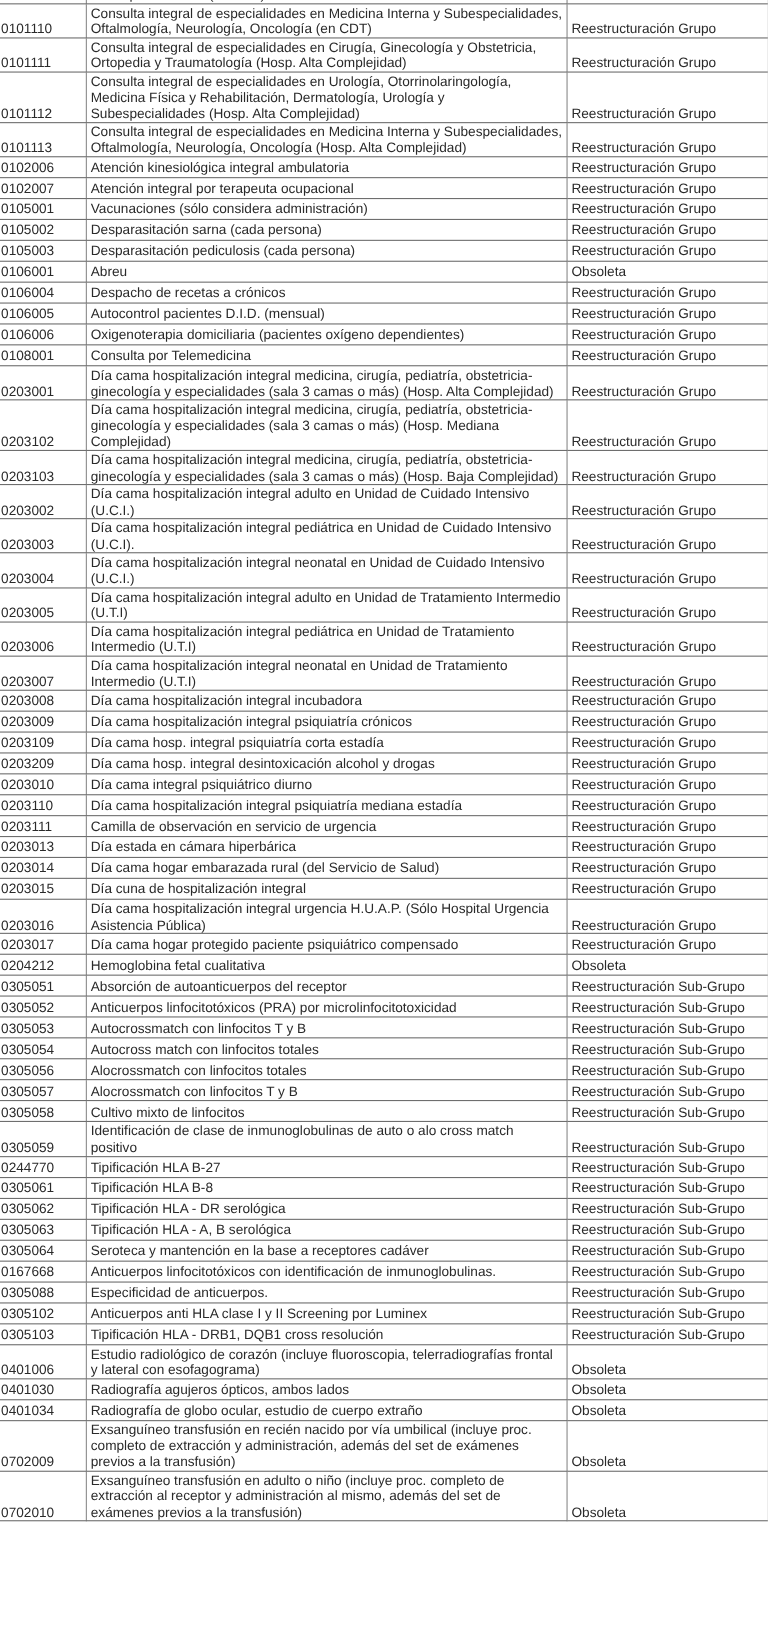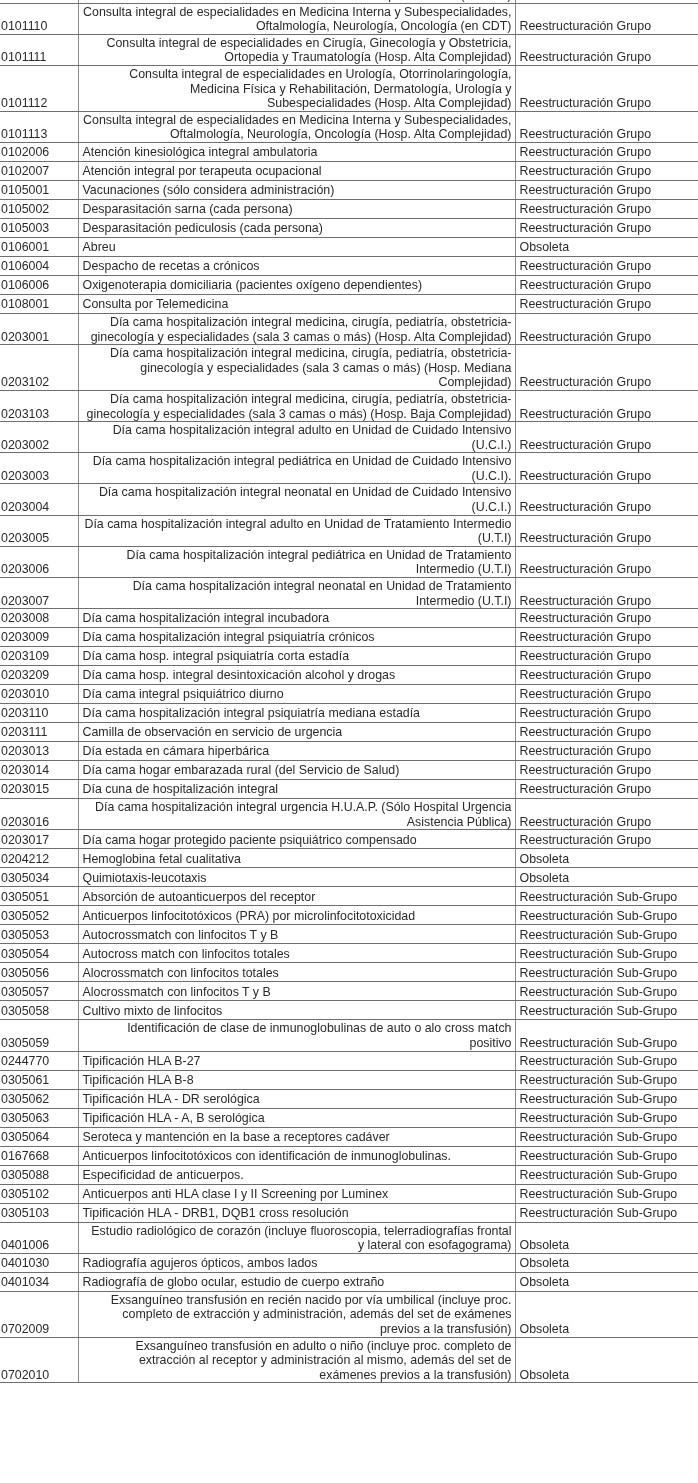--- a/index.html
+++ b/index.html
@@ -21,21 +21,21 @@
     border-bottom: 1px solid #6e6e6e;
     border-left: 1px solid #8a8a8a;
     border-right: 1px solid #8a8a8a;
     padding: 1px 3px 0 4px;
     line-height: 14.6px;
     vertical-align: bottom;
     white-space: normal;
   }
   td:first-child { border-left: none; padding-left: 1px; }
   td:last-child { border-right: 1px solid #8a8a8a; }
-  td.desc { vertical-align: top; text-align: right; }
+  td.desc { vertical-align: top; }
   tr.single td { height: 17px; vertical-align: middle; }
   tr.partial td { height: 12px; }
 </style>
 </head>
 <body>
 
 <div class="wrap">
   <table>
     <colgroup>
       <col class="c-code">
@@ -97,20 +97,25 @@
           <td>0106001</td>
           <td>Abreu</td>
           <td>Obsoleta</td>
         </tr>
         <tr class="single">
           <td>0106004</td>
           <td>Despacho de recetas a crónicos</td>
           <td>Reestructuración Grupo</td>
         </tr>
         <tr class="single">
+          <td>0106005</td>
+          <td>Autocontrol pacientes D.I.D. (mensual)</td>
+          <td>Reestructuración Grupo</td>
+        </tr>
+        <tr class="single">
           <td>0106006</td>
           <td>Oxigenoterapia domiciliaria (pacientes oxígeno dependientes)</td>
           <td>Reestructuración Grupo</td>
         </tr>
         <tr class="single">
           <td>0108001</td>
           <td>Consulta por Telemedicina</td>
           <td>Reestructuración Grupo</td>
         </tr>
         <tr>
@@ -214,25 +219,20 @@
           <td>Reestructuración Grupo</td>
         </tr>
         <tr class="single">
           <td>0203017</td>
           <td>Día cama hogar protegido paciente psiquiátrico compensado</td>
           <td>Reestructuración Grupo</td>
         </tr>
         <tr class="single">
           <td>0204212</td>
           <td>Hemoglobina fetal cualitativa</td>
-          <td>Obsoleta</td>
-        </tr>
-        <tr class="single">
-          <td>0305034</td>
-          <td>Quimiotaxis-leucotaxis</td>
           <td>Obsoleta</td>
         </tr>
         <tr class="single">
           <td>0305051</td>
           <td>Absorción de autoanticuerpos del receptor</td>
           <td>Reestructuración Sub-Grupo</td>
         </tr>
         <tr class="single">
           <td>0305052</td>
           <td>Anticuerpos linfocitotóxicos (PRA) por microlinfocitotoxicidad</td>

